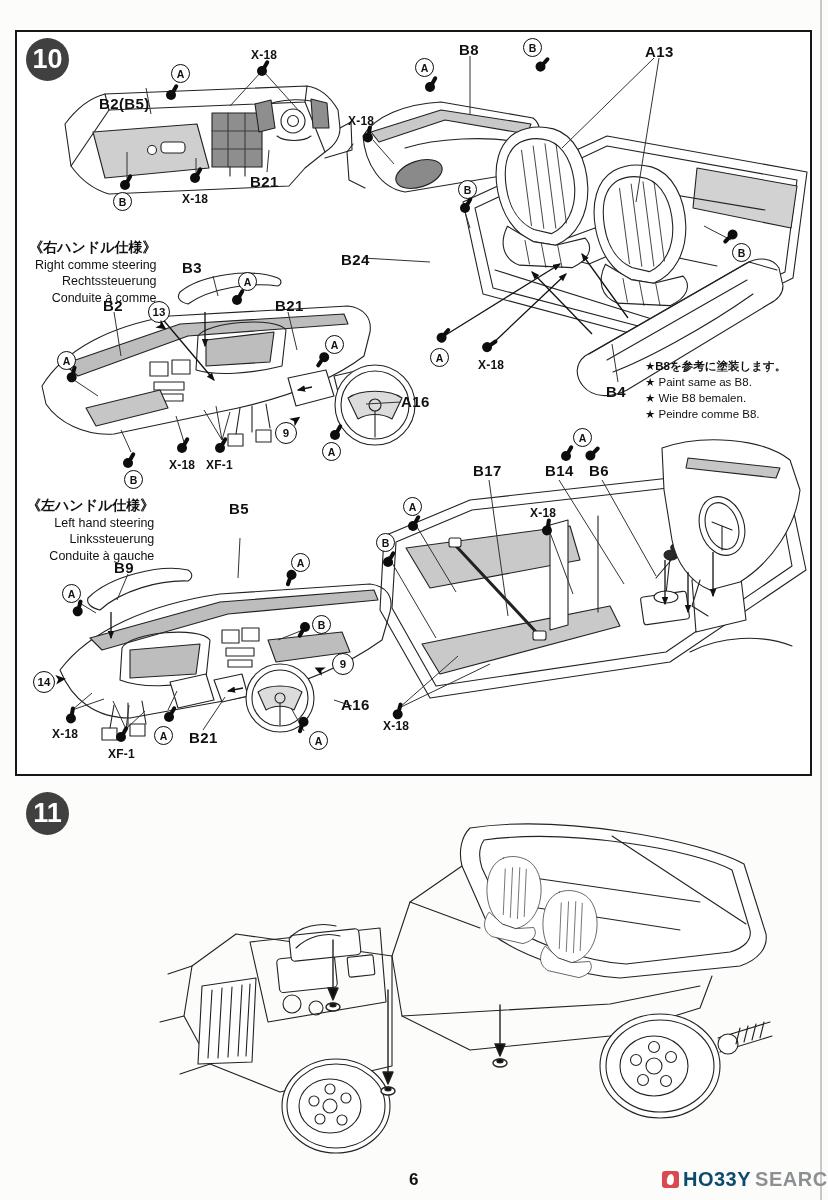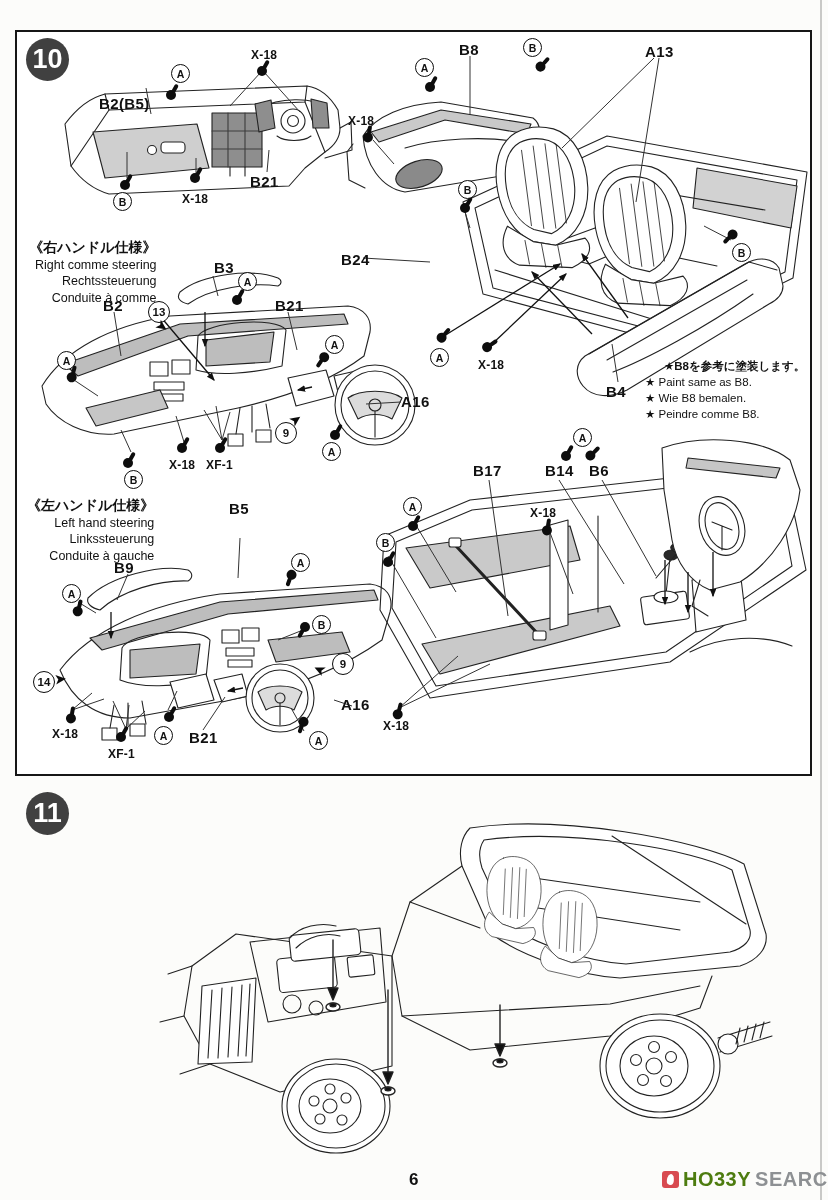--- a/index.html
+++ b/index.html
@@ -19,27 +19,27 @@
   .cc.n{width:20px;height:20px;font-size:11.5px;}
   .mk{position:absolute;width:15px;height:17px;z-index:5;}
   .mk::before{content:"";position:absolute;left:1px;top:6px;width:10px;height:10px;background:#0d0d0d;border-radius:50%;}
   .mk::after{content:"";position:absolute;left:8px;top:0;width:4px;height:9px;background:#0d0d0d;border-radius:2px;transform:rotate(30deg);}
   .fa{position:absolute;font-size:15px;line-height:1;color:#0b0b0b;z-index:6;}
   .fa::before{content:"➤";}
   .blk{position:absolute;z-index:6;font-size:12.5px;line-height:1.3;white-space:nowrap;}
   .blk .j{font-size:14px;font-weight:bold;margin-bottom:1px;}
   .blk .s{padding-left:8px;}
   .note{position:absolute;z-index:6;font-size:11.5px;line-height:1.4;white-space:nowrap;}
-  .note .j{font-weight:bold;margin-left:19px;}
+  .note .j{font-weight:bold;}
   .pgnum{position:absolute;font-size:17px;font-weight:bold;z-index:6;}
   .logo{position:absolute;left:662px;top:1168px;display:flex;align-items:center;gap:4px;z-index:6;}
   .flame{width:17px;height:17px;background:#d84a50;border-radius:3px;position:relative;}
   .flame::before{content:"";position:absolute;left:5px;top:3px;width:7px;height:11px;background:#fff;
                  border-radius:50% 50% 50% 50%/60% 60% 40% 40%;transform:rotate(8deg);}
-  .lg-h{font-size:20px;font-weight:bold;letter-spacing:.5px;color:#4d7c0f;}
+  .lg-h{font-size:20px;font-weight:bold;letter-spacing:.5px;color:#0c4a6e;}
   .lg-s{font-size:20px;font-weight:bold;letter-spacing:.5px;color:#8d9093;}
   svg{display:block;}
 </style>
 </head>
 <body>
 
 <div class="page">
   <div class="edge" style="left:820px;"></div>
 
   <div class="panel" id="panel10"></div>
@@ -317,21 +317,21 @@
     <div>★ Wie B8 bemalen.</div>
     <div>★ Peindre comme B8.</div>
   </div>
 
   <div class="blk" style="left:27px;top:238px;text-align:right;">
     <div class="j">《右ハンドル仕様》</div>
     <div class="s">Right comme steering</div>
     <div class="s">Rechtssteuerung</div>
     <div class="s">Conduite à comme</div>
   </div>
-  <span class="pl" style="left:214px;top:259px;text-align:center;">B3</span>
+  <span class="pl" style="left:182px;top:259px;text-align:center;">B3</span>
   <span class="pl" style="left:103px;top:297px;">B2</span>
   <span class="pl" style="left:275px;top:297px;">B21</span>
   <span class="pl" style="left:401px;top:393px;">A16</span>
   <span class="pl ps" style="left:169px;top:458px;">X-18</span>
   <span class="pl ps" style="left:206px;top:458px;">XF-1</span>
 
   <div class="blk" style="left:27px;top:496px;text-align:right;">
     <div class="j">《左ハンドル仕様》</div>
     <div class="s">Left hand steering</div>
     <div class="s">Linkssteuerung</div>

